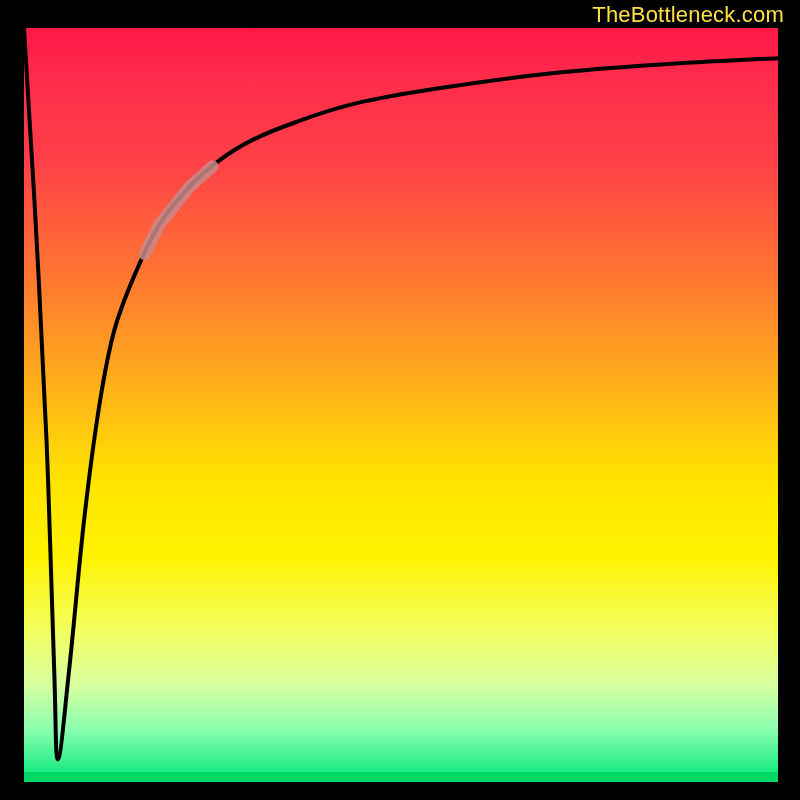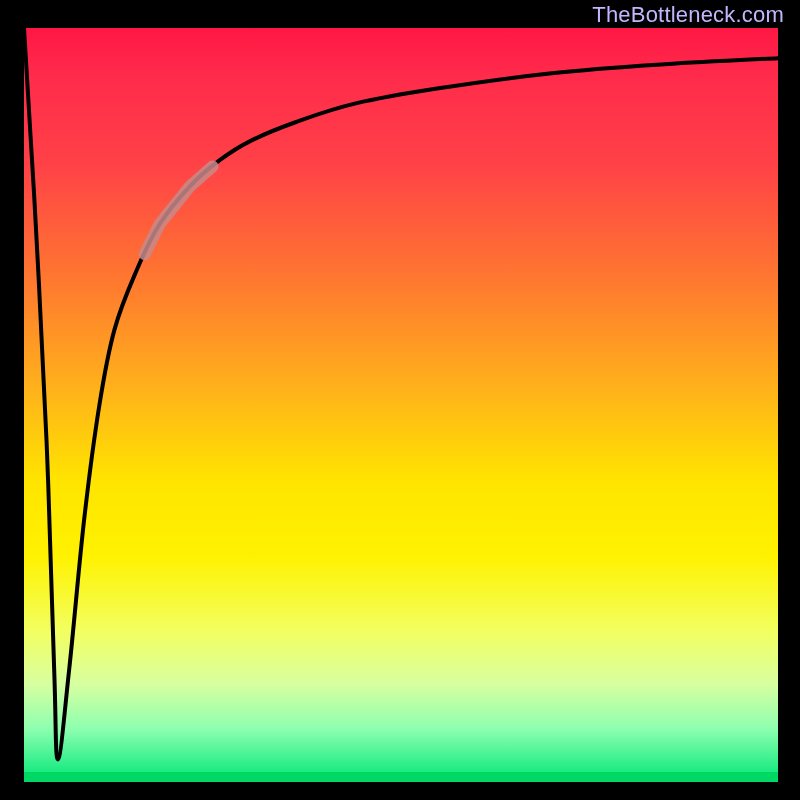--- a/index.html
+++ b/index.html
@@ -14,21 +14,21 @@
   .stage {
     position: relative;
     width: 800px;
     height: 800px;
     background: #000;
   }
   .attribution {
     position: absolute;
     top: 2px;
     right: 16px;
-    color: #c4b5fd;
+    color: #fde047;
     font-size: 22px;
     font-weight: 400;
     letter-spacing: 0.2px;
   }
   .plot {
     position: absolute;
     left: 24px;
     top: 28px;
     width: 754px;
     height: 754px;

